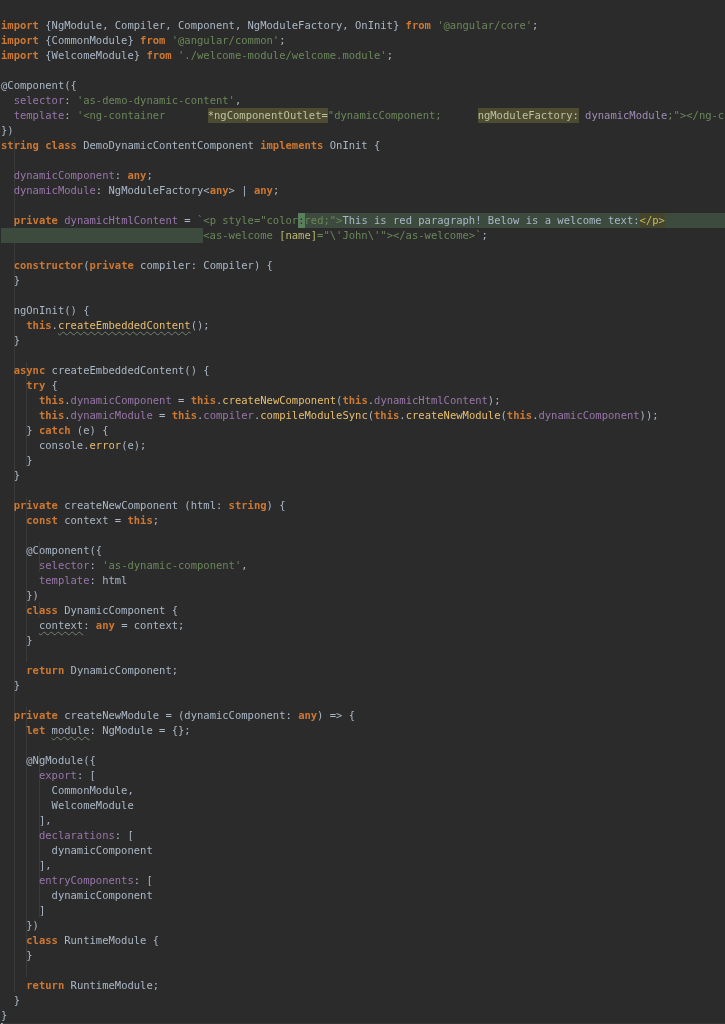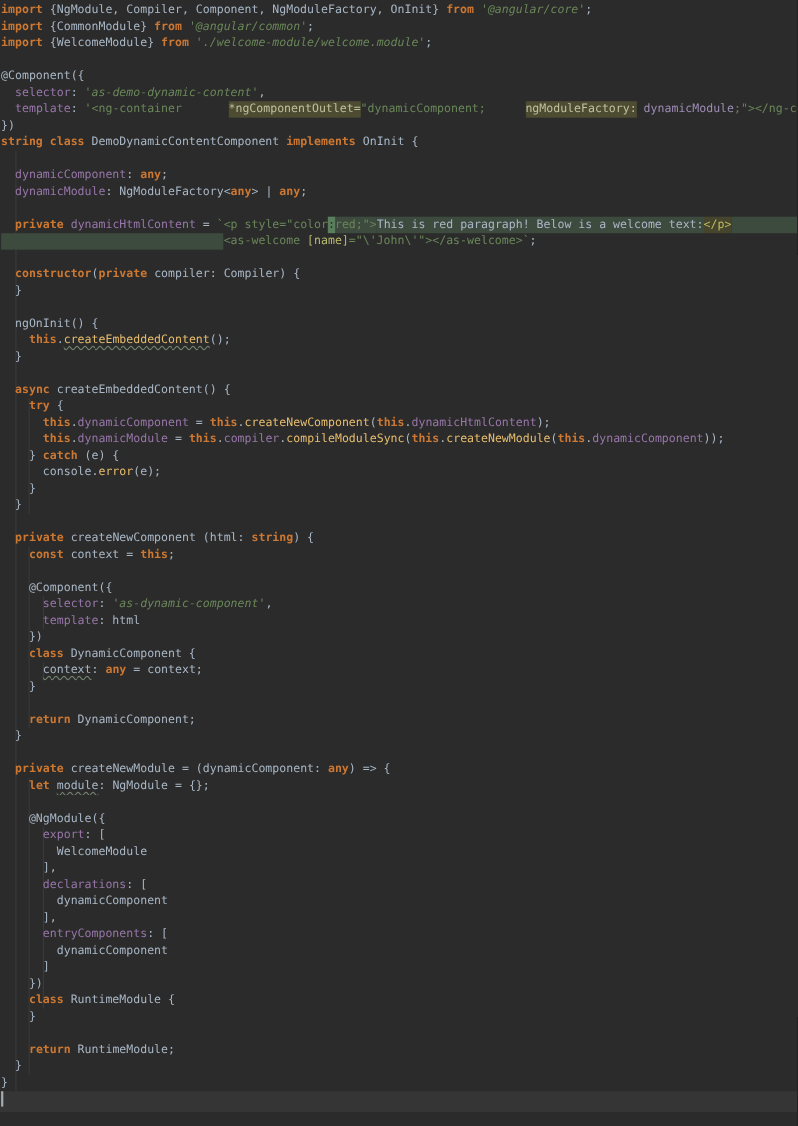--- a/index.html
+++ b/index.html
@@ -2,28 +2,28 @@
 <html style="--background: #2B2B2B; --caret_row: #353535; --default_text: #A9B7C6; --keyword: #CC7832; --string: #6A8759; --field: #9876AA; --function_call: #E8BE6E; --html_attribute: #BABA6E; --occurrence_highlight: #4E4B33; --selection_highlight: #3D4A3E; --matched_tag_bg: #45442C; --matched_tag_text: #BFBC62; --block_cursor: #5A7F5C; --lavender: #9E8CB5; --guide: #3A3A3A; --caret_color: #A5ABAE;"><head>
 <meta charset="utf-8">
 <style>
   html,body{margin:0;padding:0;background:#1e1e1e;}
   .screen{
     width:725px;height:1024px;overflow:hidden;position:relative;
     background:var(--background,#2B2B2B);
     font-family:"DejaVu Sans Mono","Liberation Mono",monospace;
     font-size:10.5px;line-height:15px;
   }
-  #editor{position:relative;width:100%;height:100%;padding-top:2px;box-sizing:border-box;}
+  #editor{position:relative;width:100%;height:100%;padding-top:18px;box-sizing:border-box;}
   .guide{position:absolute;width:1px;background:var(--guide,#3A3A3A);z-index:0;}
   .line{display:flex;height:15px;line-height:15px;padding-left:1px;position:relative;z-index:1;}
   .line span{white-space:pre;}
   .k{color:var(--keyword,#CC7832);font-weight:bold;}
   .d{color:var(--default_text,#A9B7C6);}
   .s{color:var(--string,#6A8759);}
-  .si{color:var(--string,#6A8759);font-style:italic;}
+  .si{color:var(--string,#6A8759);}
   .f{color:var(--field,#9876AA);}
   .fn{color:var(--function_call,#E8BE6E);}
   .at{color:var(--html_attribute,#BABA6E);text-align:right;}
   .od{color:#BEC29B;margin-left:36px;}
   .lav{color:var(--lavender,#9E8CB5);}
   .ho{background:var(--occurrence_highlight,#4E4B33);}
   .hg{background:var(--selection_highlight,#3D4A3E);}
   .hb{background:var(--block_cursor,#5A7F5C);color:var(--background,#2B2B2B);}
   .tagm{background:var(--matched_tag_bg,#45442C);color:var(--matched_tag_text,#BFBC62);}
   .w{text-decoration:underline;text-decoration-style:wavy;text-decoration-color:#72826F;text-decoration-thickness:1px;text-underline-offset:2px;text-align:center;}
@@ -303,20 +303,23 @@
       <div class="line"></div>
       <div class="line">
         <span class="d">    @NgModule({</span>
       </div>
       <div class="line">
         <span class="d">      </span>
         <span class="f">export</span>
         <span class="d">: [</span>
       </div>
       <div class="line">
+        <span class="d">        CommonModule,</span>
+      </div>
+      <div class="line">
         <span class="d">        WelcomeModule</span>
       </div>
       <div class="line">
         <span class="d">      ],</span>
       </div>
       <div class="line">
         <span class="d">      </span>
         <span class="f">declarations</span>
         <span class="d">: [</span>
       </div>

